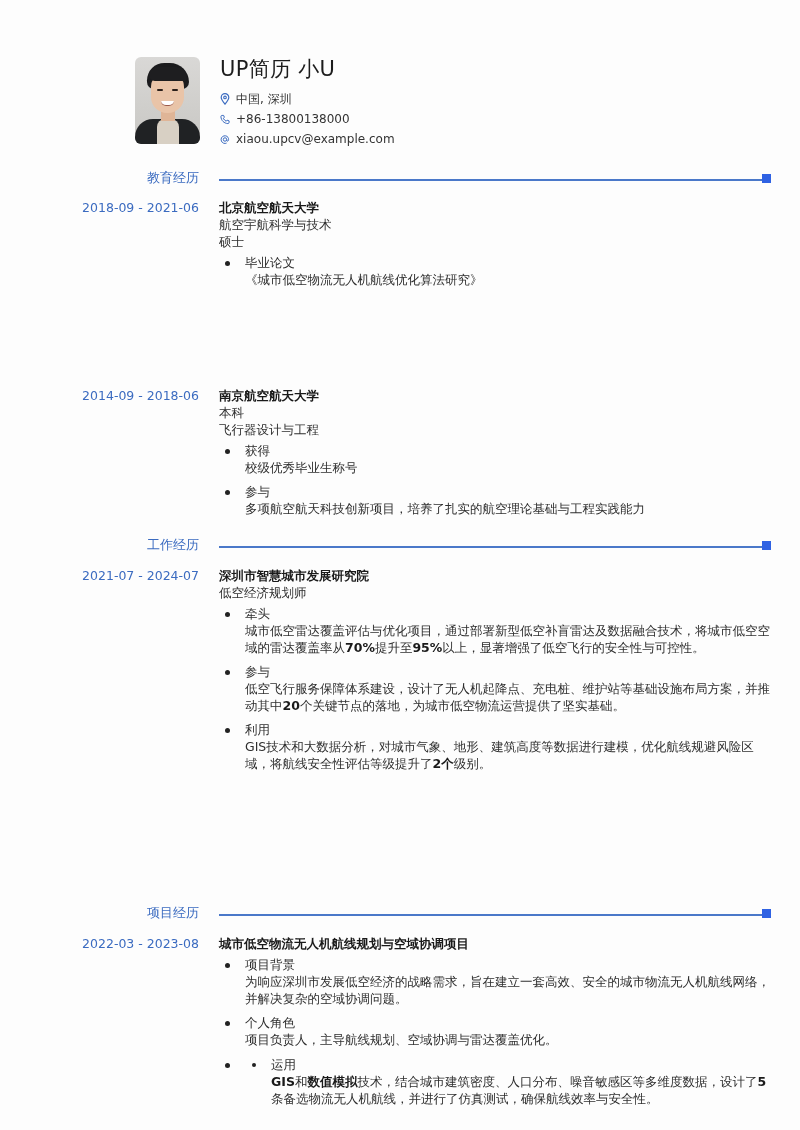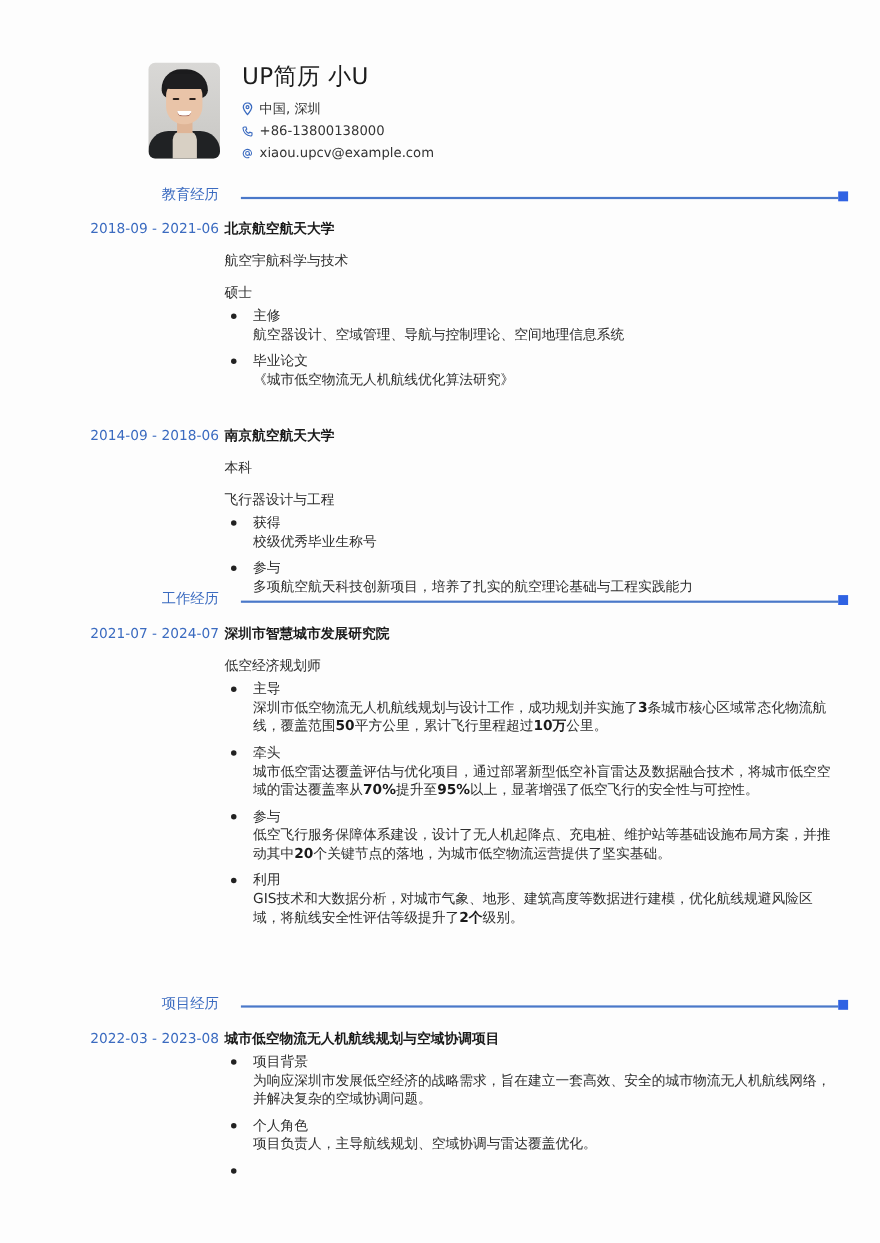--- a/index.html
+++ b/index.html
@@ -36,23 +36,23 @@
     .contact-row svg { display: block; }
 
     
     .section-head { position: absolute; left: 0; width: 800px; height: 20px; }
     .section-title { position: absolute; right: 601px; font-size: 13px; color: #3b6bc0; line-height: 20px; white-space: nowrap; }
     .section-line { position: absolute; left: 219px; width: 543px; height: 1.5px; background: #4a78c9; top: 11px; }
     .section-marker { position: absolute; left: 762px; top: 6px; width: 9px; height: 9px; background: #2f62e3; }
 
     .entry { position: absolute; left: 0; width: 800px; }
     .entry-date { position: absolute; right: 601px; font-size: 12.5px; color: #3b6bc0; line-height: 17px; white-space: nowrap; }
-    .entry-body { position: absolute; left: 204px; width: 555px; }
+    .entry-body { position: absolute; left: 219px; width: 555px; }
     .entry-title { font-size: 12.5px; font-weight: bold; color: #1a1a1a; line-height: 17px; }
-    .entry-sub { font-size: 12.5px; color: #2e2e2e; line-height: 17px; margin-top: 12px; }
+    .entry-sub { font-size: 12.5px; color: #2e2e2e; line-height: 17px; }
 
     ul.bullets { list-style: none; margin-top: 4px; }
     ul.bullets > li { position: relative; padding-left: 26px; margin-bottom: 7px; font-size: 12.5px; line-height: 17px; color: #2e2e2e; }
     ul.bullets > li::before { content: ""; position: absolute; left: 6px; top: 7px; width: 5px; height: 5px; border-radius: 50%; background: #222; }
     .b-label { display: block; }
     .b-text { display: block; }
     .b-text b, .strong { font-weight: bold; color: #1a1a1a; }
     ul.sub { list-style: none; margin-top: 8px; }
     ul.sub > li { position: relative; padding-left: 26px; font-size: 12.5px; line-height: 17px; color: #2e2e2e; }
     ul.sub > li::before { content: ""; position: absolute; left: 7px; top: 7px; width: 4px; height: 4px; border-radius: 50%; background: #222; }
@@ -114,24 +114,20 @@
   </div>
 
   <div class="entry" style="top:199px;">
     <div class="entry-date">2018-09 - 2021-06</div>
     <div class="entry-body">
       <div class="entry-title">北京航空航天大学</div>
       <div class="entry-sub">航空宇航科学与技术</div>
       <div class="entry-sub">硕士</div>
       <ul class="bullets">
         <li>
-            <span class="b-label">主修</span>
-            <span class="b-text">航空器设计、空域管理、导航与控制理论、空间地理信息系统</span>
-          </li>
-        <li>
             <span class="b-label">毕业论文</span>
             <span class="b-text">《城市低空物流无人机航线优化算法研究》</span>
           </li>
       </ul>
     </div>
   </div>
 
   <div class="entry" style="top:387px;">
     <div class="entry-date">2014-09 - 2018-06</div>
     <div class="entry-body">
@@ -157,24 +153,20 @@
     <div class="section-marker"></div>
   </div>
 
   <div class="entry" style="top:567px;">
     <div class="entry-date">2021-07 - 2024-07</div>
     <div class="entry-body">
       <div class="entry-title">深圳市智慧城市发展研究院</div>
       <div class="entry-sub">低空经济规划师</div>
       <ul class="bullets">
         <li>
-          <span class="b-label">主导</span>
-          <span class="b-text"><span>深圳市低空物流无人机航线规划与设计工作，成功规划并实施了</span><b>3</b><span>条城市核心区域常态化物流航线，覆盖范围</span><b>50</b><span>平方公里，累计飞行里程超过</span><b>10万</b><span>公里。</span></span>
-        </li>
-        <li>
           <span class="b-label">牵头</span>
           <span class="b-text"><span>城市低空雷达覆盖评估与优化项目，通过部署新型低空补盲雷达及数据融合技术，将城市低空空域的雷达覆盖率从</span><b>70%</b><span>提升至</span><b>95%</b><span>以上，显著增强了低空飞行的安全性与可控性。</span></span>
         </li>
         <li>
           <span class="b-label">参与</span>
           <span class="b-text"><span>低空飞行服务保障体系建设，设计了无人机起降点、充电桩、维护站等基础设施布局方案，并推动其中</span><b>20</b><span>个关键节点的落地，为城市低空物流运营提供了坚实基础。</span></span>
         </li>
         <li>
           <span class="b-label">利用</span>
           <span class="b-text"><span>GIS技术和大数据分析，对城市气象、地形、建筑高度等数据进行建模，优化航线规避风险区域，将航线安全性评估等级提升了</span><b>2个</b><span>级别。</span></span>
@@ -196,18 +188,24 @@
       <ul class="bullets">
         <li>
             <span class="b-label">项目背景</span>
             <span class="b-text">为响应深圳市发展低空经济的战略需求，旨在建立一套高效、安全的城市物流无人机航线网络，并解决复杂的空域协调问题。</span>
           </li>
         <li>
             <span class="b-label">个人角色</span>
             <span class="b-text">项目负责人，主导航线规划、空域协调与雷达覆盖优化。</span>
           </li>
         <li>
+          <ul class="sub">
+            <li>
+              <span class="b-label">运用</span>
+              <span class="b-text"><b>GIS</b><span>和</span><b>数值模拟</b><span>技术，结合城市建筑密度、人口分布、噪音敏感区等多维度数据，设计了</span><b>5</b><span>条备选物流无人机航线，并进行了仿真测试，确保航线效率与安全性。</span></span>
+            </li>
+          </ul>
         </li>
       </ul>
     </div>
   </div>
 
 </div>
 
 </body></html>

